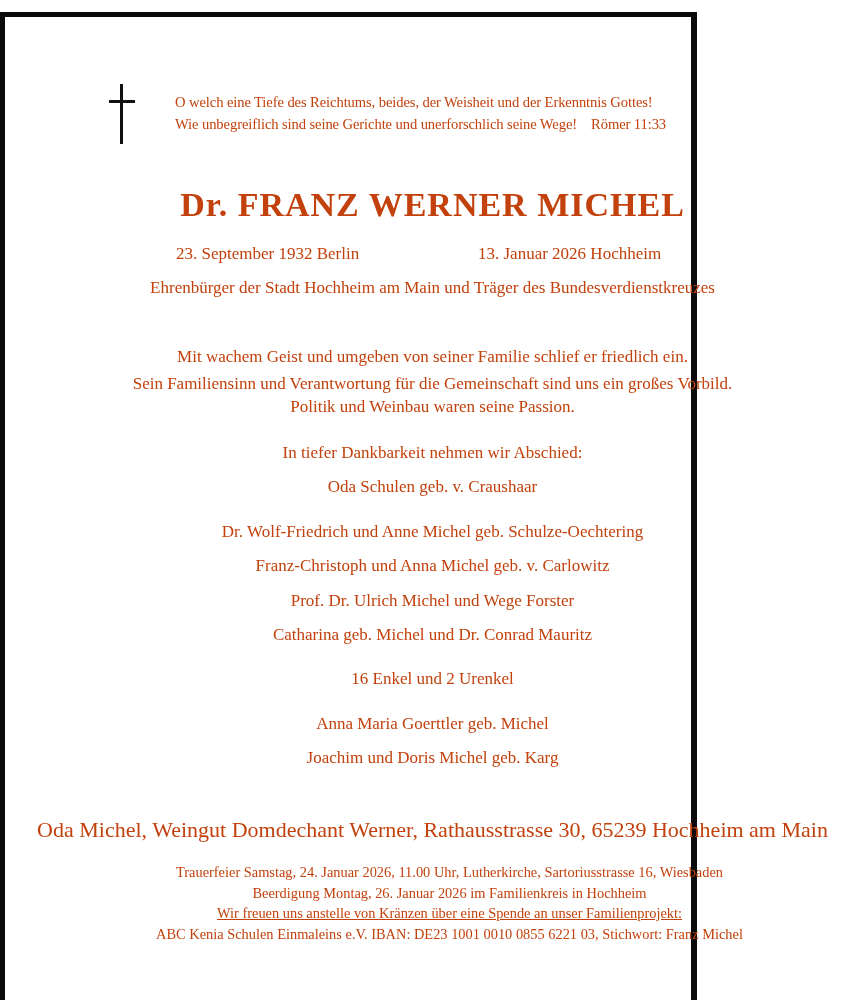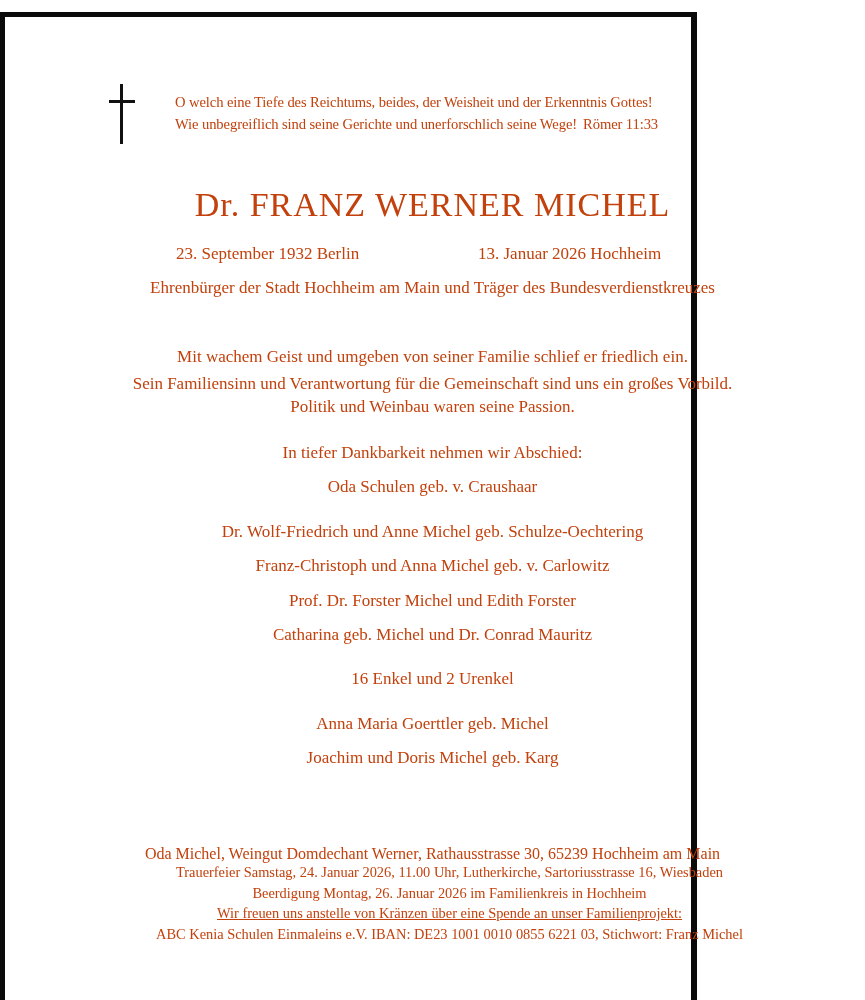--- a/index.html
+++ b/index.html
@@ -55,49 +55,49 @@
     }
     .verse {
       position: absolute;
       left: 170px;
       top: 74px;
       font-size: 14.6px;
       line-height: 22px;
       letter-spacing: -0.1px;
       white-space: nowrap;
     }
-    .verse .ref { margin-left: 6px; }
+    .verse .ref { margin-left: 14px; }
     .name {
       top: 166px;
       font-size: 34px;
       letter-spacing: 1px;
       line-height: 44px;
+      font-weight: bold;
     }
     .dates {
       position: absolute;
       top: 225px;
       font-size: 17px;
       line-height: 24px;
       white-space: nowrap;
     }
     .born { left: 171px; }
     .died { left: 473px; }
     .honor {
       top: 259px;
       font-size: 17px;
       line-height: 24px;
     }
     .text17 {
       font-size: 17px;
       line-height: 24px;
     }
     .address {
-      font-size: 16px;
+      font-size: 22px;
       line-height: 24px;
-      margin-top: 24px;
     }
     .small {
       font-size: 14.4px;
       line-height: 20.5px;
       padding-left: 17px;
     }
   </style>
 </head>
 <body>
 
@@ -128,21 +128,21 @@
   <div class="center-line text17" style="top:355px;">Sein Familiensinn und Verantwortung für die Gemeinschaft sind uns ein großes Vorbild.</div>
   <div class="center-line text17" style="top:328px;">Mit wachem Geist und umgeben von seiner Familie schlief er friedlich ein.</div>
   <div class="center-line text17" style="top:378px;">Politik und Weinbau waren seine Passion.</div>
 
   <div class="center-line text17" style="top:424px;text-align:center;">In tiefer Dankbarkeit nehmen wir Abschied:</div>
 
   <div class="center-line text17" style="top:458px;">Oda Schulen geb. v. Craushaar</div>
 
   <div class="center-line text17" style="top:503px;">Dr. Wolf-Friedrich und Anne Michel geb. Schulze-Oechtering</div>
   <div class="center-line text17" style="top:537px;">Franz-Christoph und Anna Michel geb. v. Carlowitz</div>
-  <div class="center-line text17" style="top:572px;">Prof. Dr. Forster Michel und Edith Forster</div>
+  <div class="center-line text17" style="top:572px;">Prof. Dr. Ulrich Michel und Wege Forster</div>
   <div class="center-line text17" style="top:606px;">Catharina geb. Michel und Dr. Conrad Mauritz</div>
 
   <div class="center-line text17" style="top:650px;">16 Enkel und 2 Urenkel</div>
 
   <div class="center-line text17" style="top:695px;">Anna Maria Goerttler geb. Michel</div>
   <div class="center-line text17" style="top:729px;">Joachim und Doris Michel geb. Karg</div>
 
   <div class="center-line address" style="top:801px;">Oda Michel, Weingut Domdechant Werner, Rathausstrasse 30, 65239 Hochheim am Main</div>
 
   <div class="center-line small" style="top:845px;">Trauerfeier Samstag, 24. Januar 2026, 11.00 Uhr, Lutherkirche, Sartoriusstrasse 16, Wiesbaden</div>

